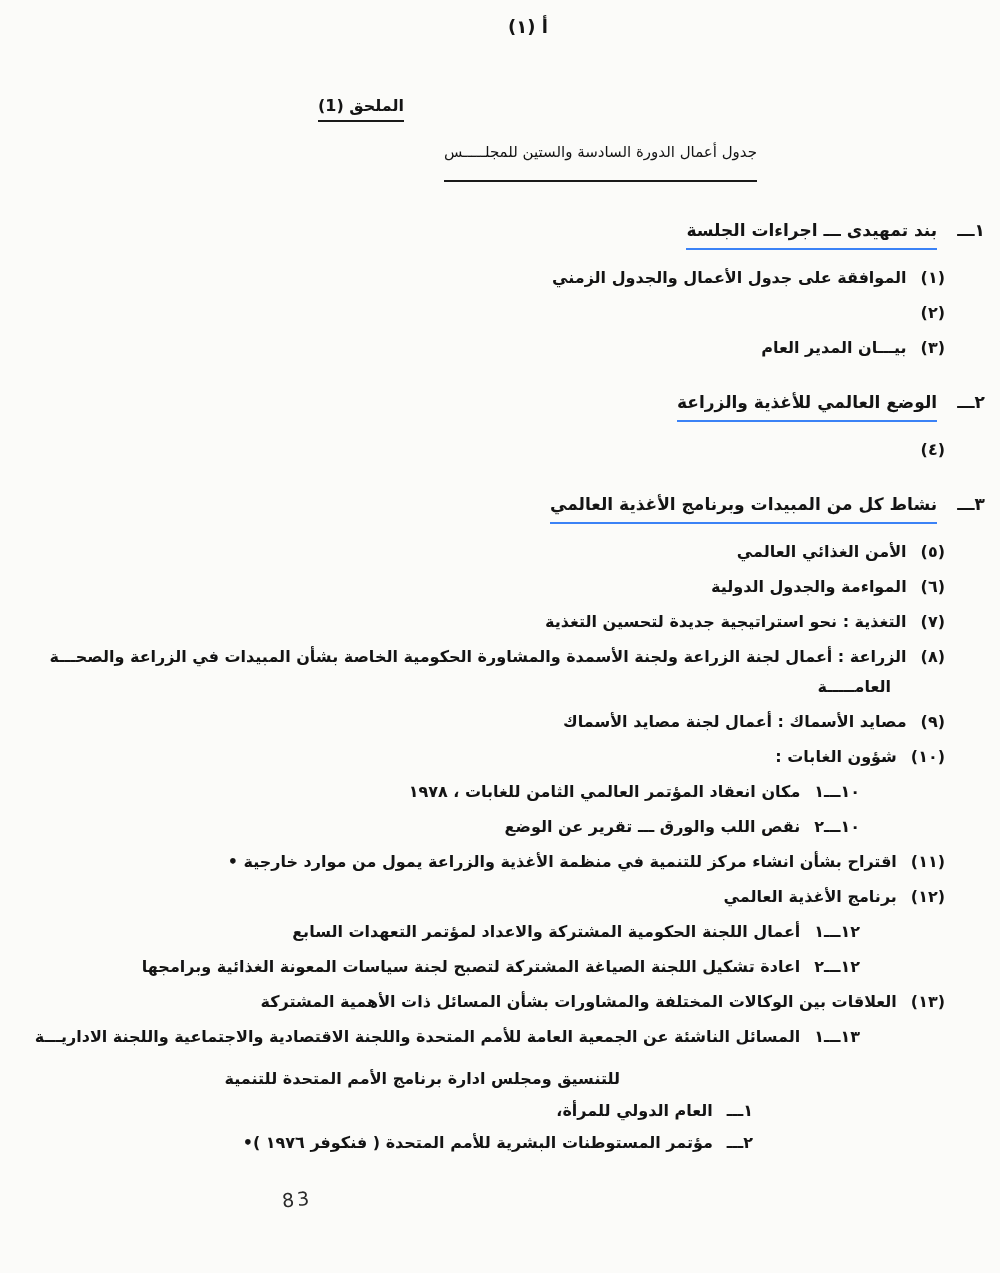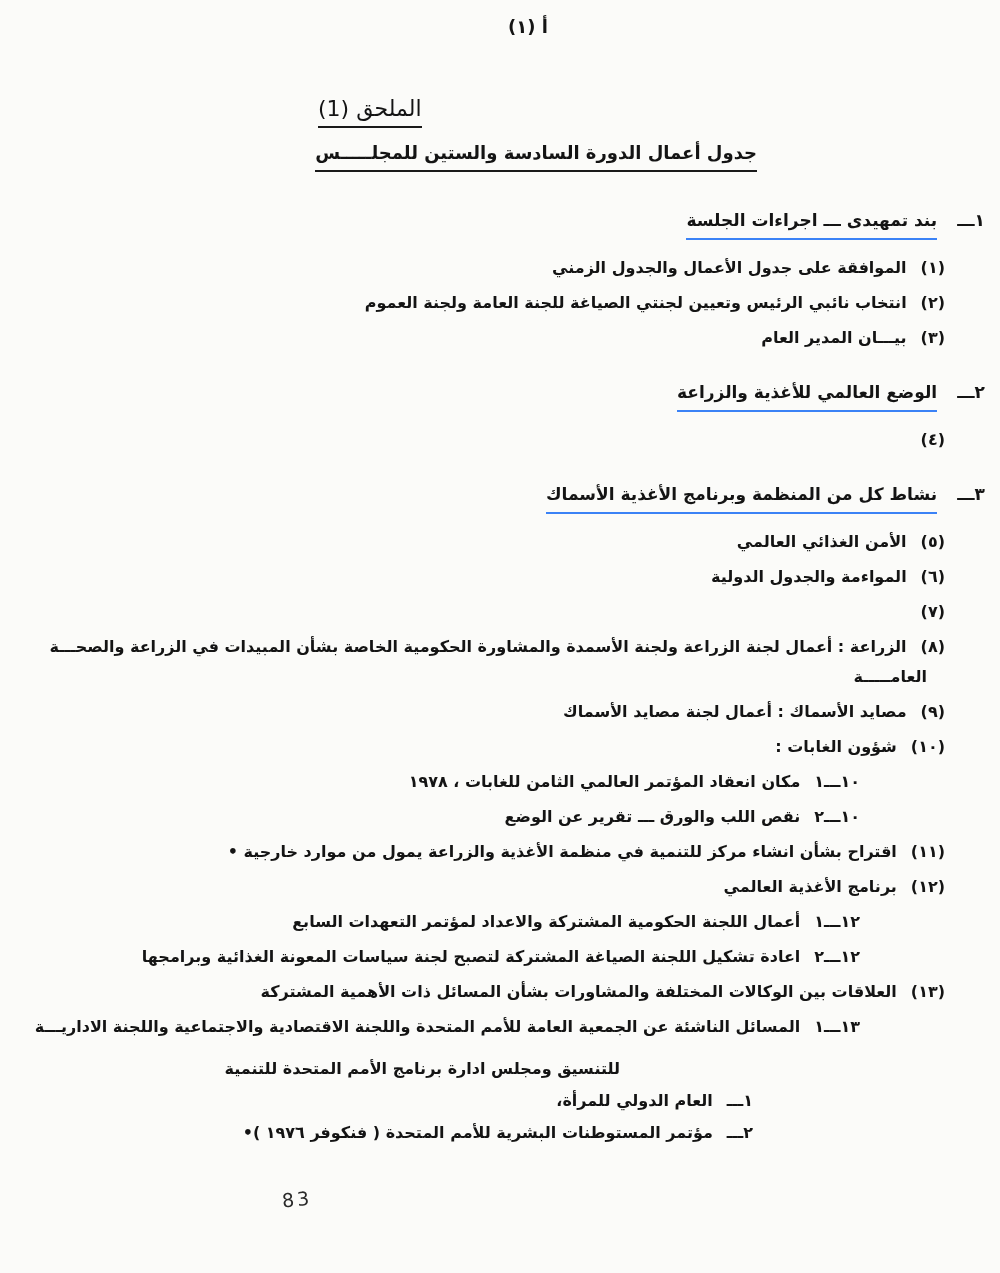--- a/index.html
+++ b/index.html
@@ -17,36 +17,36 @@
   }
   
   .corner-mark{
     position:absolute; top:16px; right:452px;
     font-size:18px; font-weight:bold;
     white-space:nowrap;
   }
   
   .annex-label{
     position:absolute; top:96px; left:138px;
-    font-size:22px; font-weight:normal;
+    font-size:16px; font-weight:bold;
     border-bottom:2px solid #1a1a1a;
     padding-bottom:5px;
     white-space:nowrap;
   }
   
   .title-row{
     padding-top:142px;
     text-align:right;
   }
   .title{
     display:inline-block;
     margin-right:243px;
-    font-size:18px; font-weight:bold;
+    font-size:15px; font-weight:normal;
     border-bottom:2px solid #1a1a1a;
-    padding-bottom:7px;
+    padding-bottom:19px;
     white-space:nowrap;
   }
   
   .body{
     margin-top:36px;
   }
   .line{
     display:flex;
     flex-direction:row; 
     align-items:baseline;
@@ -68,21 +68,21 @@
   }
   .section .num{ margin-left:20px; }
   .section .txt{
     border-bottom:2px solid #3b82f6;
     padding-bottom:6px;
   }
   .item{ margin-top:11px; padding-right:55px; }
   .subitem{ margin-top:11px; padding-right:140px; }
   .subsubitem{ margin-top:8px; padding-right:247px; }
   .continuation{ margin-top:6px; }
-  .cont-c1{ padding-right:73px; }
+  .cont-c1{ padding-right:109px; }
   .cont-c2{ padding-right:380px;margin-top:18px; }
   
   .page-number{
     position:absolute; left:102px; top:1188px;
     font-size:19px; color:#2a2a2a;
     transform:rotate(-6deg);
     letter-spacing:3px;
   }
 </style>
 </head>
@@ -102,47 +102,47 @@
       <div class="line section">
         <span class="num">١ـــ</span>
         <span class="txt">بند تمهيدى ـــ اجراءات الجلسة</span>
       </div>
       <div class="line item">
         <span class="num">(١)</span>
         <span class="txt">الموافقة على جدول الأعمال والجدول الزمني</span>
       </div>
       <div class="line item">
         <span class="num">(٢)</span>
-        <span class="txt">انتخاب نائبي الرئيس وتعيين لجنتي الصياغة للجنة العامة ولجنة العموم</span>
       </div>
       <div class="line item">
         <span class="num">(٣)</span>
         <span class="txt">بيـــان المدير العام</span>
       </div>
       <div class="line section">
         <span class="num">٢ـــ</span>
         <span class="txt">الوضع العالمي للأغذية والزراعة</span>
       </div>
       <div class="line item">
         <span class="num">(٤)</span>
       </div>
       <div class="line section">
         <span class="num">٣ـــ</span>
-        <span class="txt">نشاط كل من المنظمة وبرنامج الأغذية الأسماك</span>
+        <span class="txt">نشاط كل من المبيدات وبرنامج الأغذية العالمي</span>
       </div>
       <div class="line item">
         <span class="num">(٥)</span>
         <span class="txt">الأمن الغذائي العالمي</span>
       </div>
       <div class="line item">
         <span class="num">(٦)</span>
         <span class="txt">المواءمة والجدول الدولية</span>
       </div>
       <div class="line item">
         <span class="num">(٧)</span>
+        <span class="txt">التغذية : نحو استراتيجية جديدة لتحسين التغذية</span>
       </div>
       <div class="line item">
         <span class="num">(٨)</span>
         <span class="txt">الزراعة : أعمال لجنة الزراعة ولجنة الأسمدة والمشاورة الحكومية الخاصة بشأن المبيدات في الزراعة والصحـــة</span>
       </div>
       <div class="line continuation cont-c1">
         <span class="txt">العامـــــة</span>
       </div>
       <div class="line item">
         <span class="num">(٩)</span>

